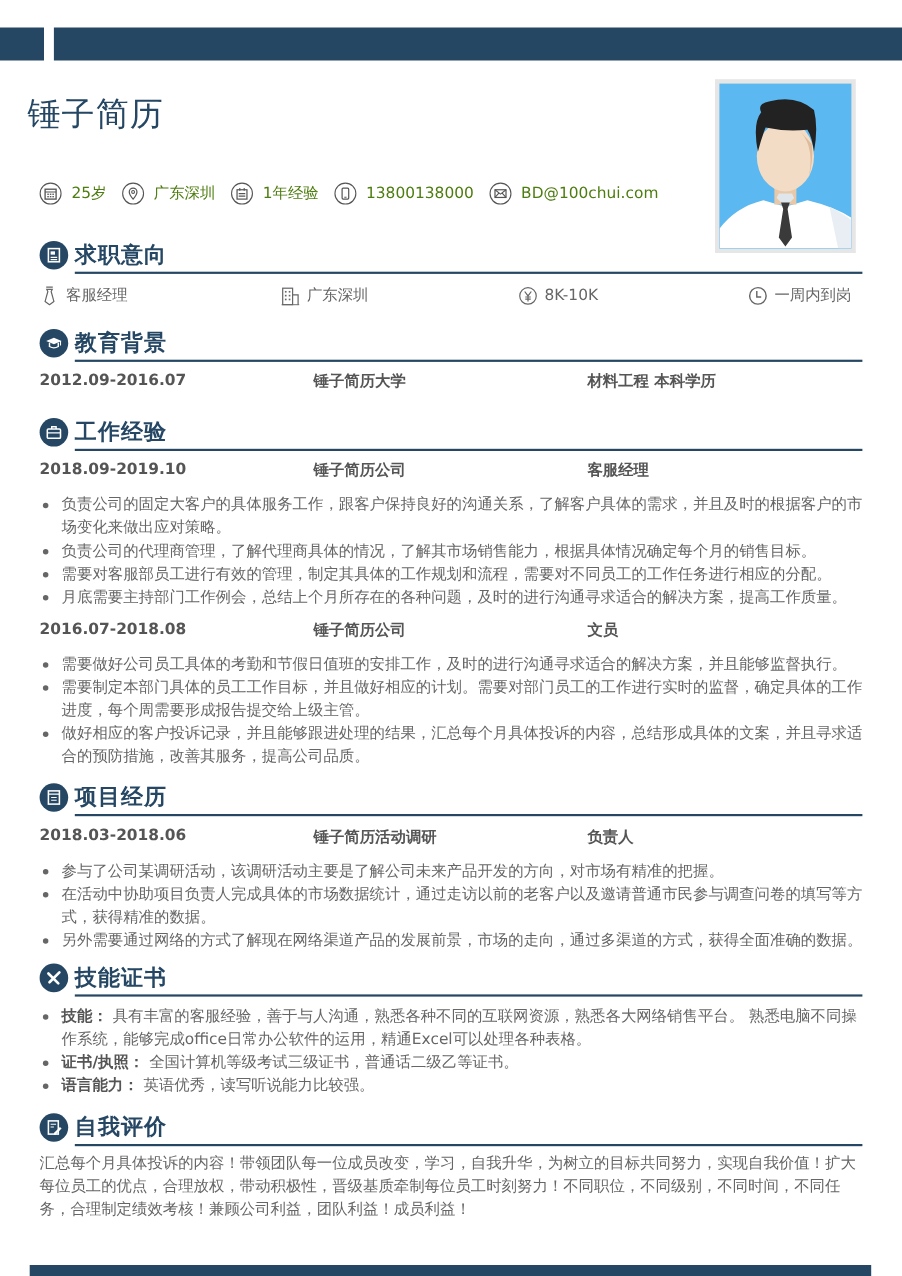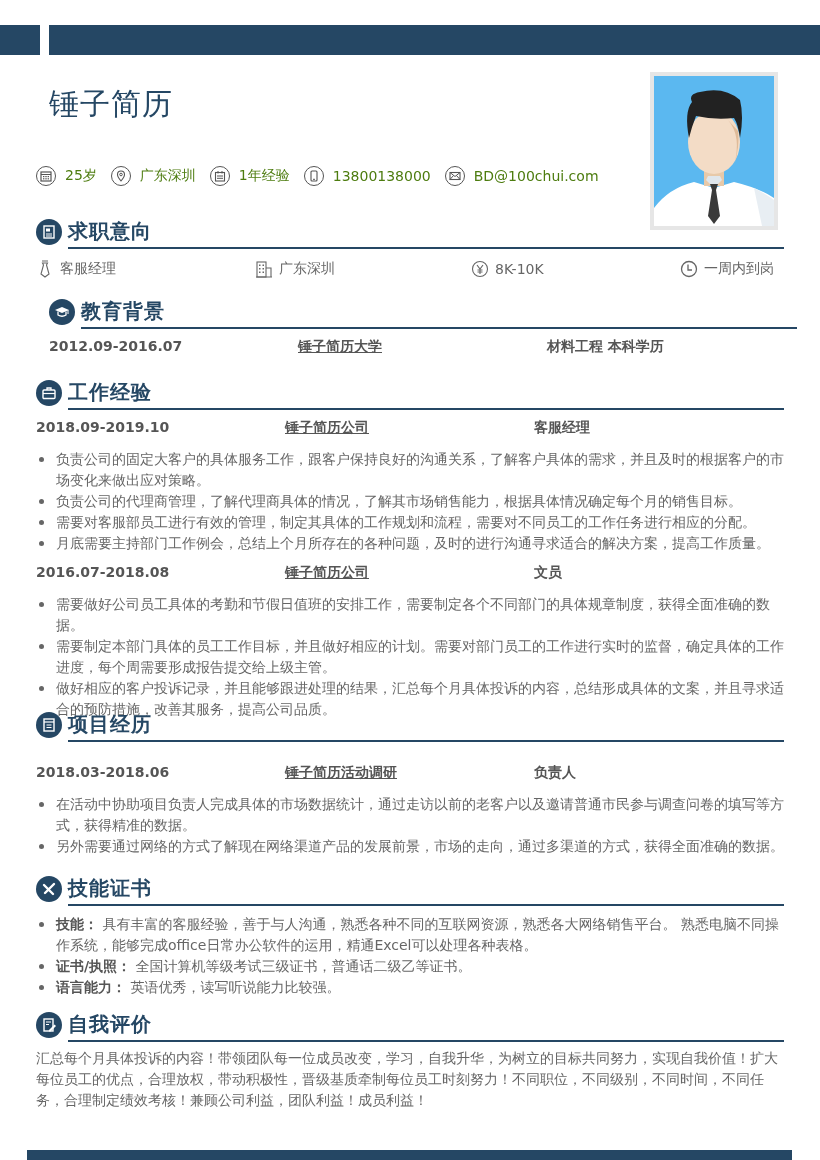--- a/index.html
+++ b/index.html
@@ -3,21 +3,21 @@
 <meta charset="utf-8">
 <style>
   * { margin: 0; padding: 0; box-sizing: border-box; }
   html, body { width: 820px; height: 1160px; background: #ffffff; overflow: hidden; }
   body { position: relative; font-family: "DejaVu Sans", "Liberation Sans", sans-serif; color: #666666; }
 
   .top-bar-left { position: absolute; left: 0; top: 25px; width: 40px; height: 30px; background: #254764; }
   .top-bar-right { position: absolute; left: 49px; top: 25px; width: 771px; height: 30px; background: #254764; }
   .bottom-bar { position: absolute; left: 27px; top: 1150px; width: 765px; height: 10px; background: #254764; }
 
-  .name { position: absolute; left: 49px; top: 84px; font-size: 30px; color: #254764; letter-spacing: 1px; font-weight: normal; }
+  .name { position: absolute; left: 25px; top: 84px; font-size: 30px; color: #254764; letter-spacing: 1px; font-weight: normal; }
 
   .info-row { position: absolute; left: 36px; top: 165px; height: 22px; display: flex; align-items: center; font-size: 14px; color: #4d7c0f; }
   .info-item { display: flex; align-items: center; margin-right: 14px; }
   .info-icon { width: 20px; height: 20px; border: 1.5px solid #555; border-radius: 50%; display: inline-flex; align-items: center; justify-content: center; margin-right: 9px; }
   .info-icon svg { width: 12px; height: 12px; }
 
   .photo-frame { position: absolute; left: 650px; top: 72px; width: 128px; height: 158px; background: #e6e6e6; padding: 4px; }
   .photo { width: 120px; height: 150px; background: #5bb8f0; position: relative; overflow: hidden; }
 
   .section { position: absolute; left: 36px; width: 748px; }
@@ -27,21 +27,21 @@
   .sec-title { position: absolute; left: 32px; top: 1px; font-size: 20px; font-weight: bold; color: #254764; letter-spacing: 1px; }
   .sec-line { position: absolute; left: 32px; right: 0; top: 30px; height: 1.5px; background: #254764; }
 
   .intent-row { position: absolute; left: 36px; top: 260px; width: 748px; height: 22px; font-size: 14px; color: #666; }
   .intent-item { position: absolute; top: 0; display: flex; align-items: center; }
   .intent-item svg { width: 18px; height: 18px; margin-right: 6px; }
 
   .entry-head { position: relative; height: 20px; font-size: 14px; font-weight: bold; color: #555; }
   .entry-head span { position: absolute; top: 0; }
   .entry-head .c1 { left: 0; }
-  .entry-head .c2 { left: 249px; text-decoration: underline; }
+  .entry-head .c2 { left: 249px; }
   .entry-head .c3 { left: 498px; }
 
   ul.bullets { list-style: none; font-size: 14px; line-height: 21px; color: #666; }
   ul.bullets li { position: relative; padding-left: 20px; }
   ul.bullets li::before { content: ""; position: absolute; left: 3px; top: 8px; width: 5px; height: 5px; border-radius: 50%; background: #666; }
   ul.bullets li b { color: #555; }
 
   .para { font-size: 14px; line-height: 21px; color: #666; }
 </style>
 </head>
@@ -173,21 +173,21 @@
   </div>
   <div class="intent-item" style="left: 644px;">
     <svg viewBox="0 0 18 18">
         <circle cx="9" cy="9" r="7.5" fill="none" stroke="#666" stroke-width="1.3"></circle>
         <path d="M8 4.5 L8 10 L12 10" fill="none" stroke="#666" stroke-width="1.3"></path>
       </svg>
     <span>一周内到岗</span>
   </div>
 </div>
 
-<div class="section" style="top: 297px; margin-left: 13px;">
+<div class="section" style="top: 297px;">
   <div class="sec-head">
     <div class="sec-icon">
       <svg viewBox="0 0 16 16">
           <path d="M1 6 L8 3 L15 6 L8 9Z" fill="#fff"></path>
           <path d="M4 7.5 L4 11 Q8 13.5 12 11 L12 7.5" fill="none" stroke="#fff" stroke-width="1.3"></path>
           <line x1="14" y1="6" x2="14" y2="10" stroke="#fff"></line>
         </svg>
     </div>
     <div class="sec-title">教育背景</div>
     <div class="sec-line"></div>
@@ -221,45 +221,46 @@
     <li>负责公司的代理商管理，了解代理商具体的情况，了解其市场销售能力，根据具体情况确定每个月的销售目标。</li>
     <li>需要对客服部员工进行有效的管理，制定其具体的工作规划和流程，需要对不同员工的工作任务进行相应的分配。</li>
     <li>月底需要主持部门工作例会，总结上个月所存在的各种问题，及时的进行沟通寻求适合的解决方案，提高工作质量。</li>
   </ul>
   <div class="entry-head" style="margin-top: 10px;">
     <span class="c1">2016.07-2018.08</span>
     <span class="c2">锤子简历公司</span>
     <span class="c3">文员</span>
   </div>
   <ul class="bullets" style="margin-top: 10px;">
-    <li>需要做好公司员工具体的考勤和节假日值班的安排工作，需要制定各个不同部门的具体规章制度，获得全面准确的数据。</li>
+    <li>需要做好公司员工具体的考勤和节假日值班的安排工作，及时的进行沟通寻求适合的解决方案，并且能够监督执行。</li>
     <li>需要制定本部门具体的员工工作目标，并且做好相应的计划。需要对部门员工的工作进行实时的监督，确定具体的工作进度，每个周需要形成报告提交给上级主管。</li>
     <li>做好相应的客户投诉记录，并且能够跟进处理的结果，汇总每个月具体投诉的内容，总结形成具体的文案，并且寻求适合的预防措施，改善其服务，提高公司品质。</li>
   </ul>
 </div>
 
 <div class="section" style="top: 710px;">
   <div class="sec-head">
     <div class="sec-icon">
       <svg viewBox="0 0 16 16">
           <rect x="3" y="2" width="10" height="12" fill="none" stroke="#fff" stroke-width="1.4"></rect>
           <line x1="3" y1="5" x2="13" y2="5" stroke="#fff" stroke-width="1.2"></line>
           <line x1="5.5" y1="8" x2="10.5" y2="8" stroke="#fff"></line>
           <line x1="5.5" y1="10.5" x2="10.5" y2="10.5" stroke="#fff"></line>
         </svg>
     </div>
     <div class="sec-title">项目经历</div>
     <div class="sec-line"></div>
   </div>
-  <div class="entry-head" style="margin-top: 24px;">
+  <div class="entry-head" style="margin-top: 12px;">
     <span class="c1">2018.03-2018.06</span>
     <span class="c2">锤子简历活动调研</span>
     <span class="c3">负责人</span>
   </div>
   <ul class="bullets" style="margin-top: 10px;">
+    <li>参与了公司某调研活动，该调研活动主要是了解公司未来产品开发的方向，对市场有精准的把握。</li>
     <li>在活动中协助项目负责人完成具体的市场数据统计，通过走访以前的老客户以及邀请普通市民参与调查问卷的填写等方式，获得精准的数据。</li>
     <li>另外需要通过网络的方式了解现在网络渠道产品的发展前景，市场的走向，通过多渠道的方式，获得全面准确的数据。</li>
   </ul>
 </div>
 
 <div class="section" style="top: 874px;">
   <div class="sec-head">
     <div class="sec-icon">
       <svg viewBox="0 0 16 16">
           <path d="M3 4 L12 13 M4 12 L13 3" stroke="#fff" stroke-width="2.4" stroke-linecap="round"></path>

